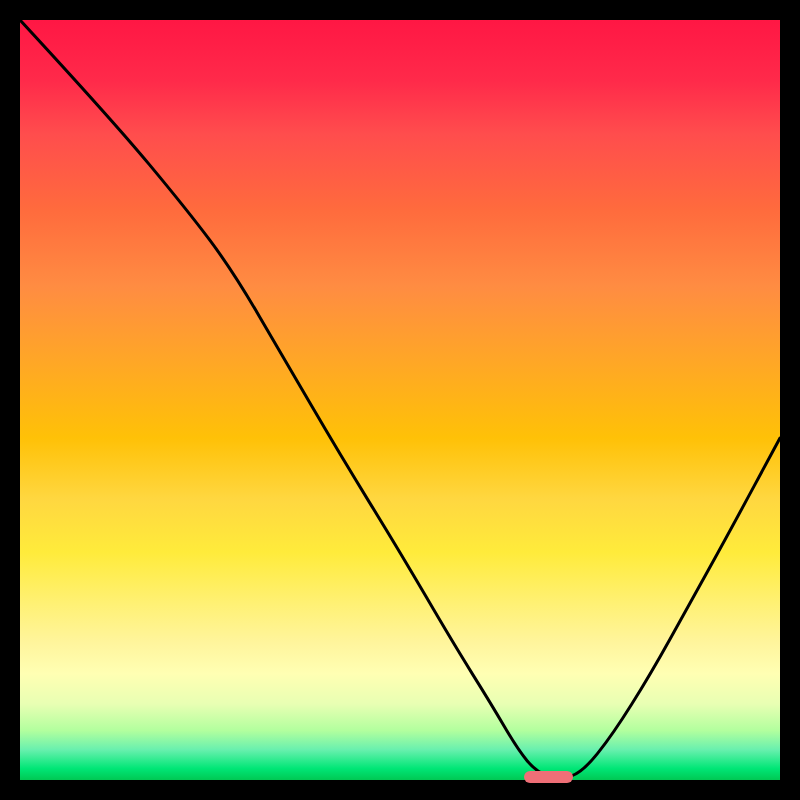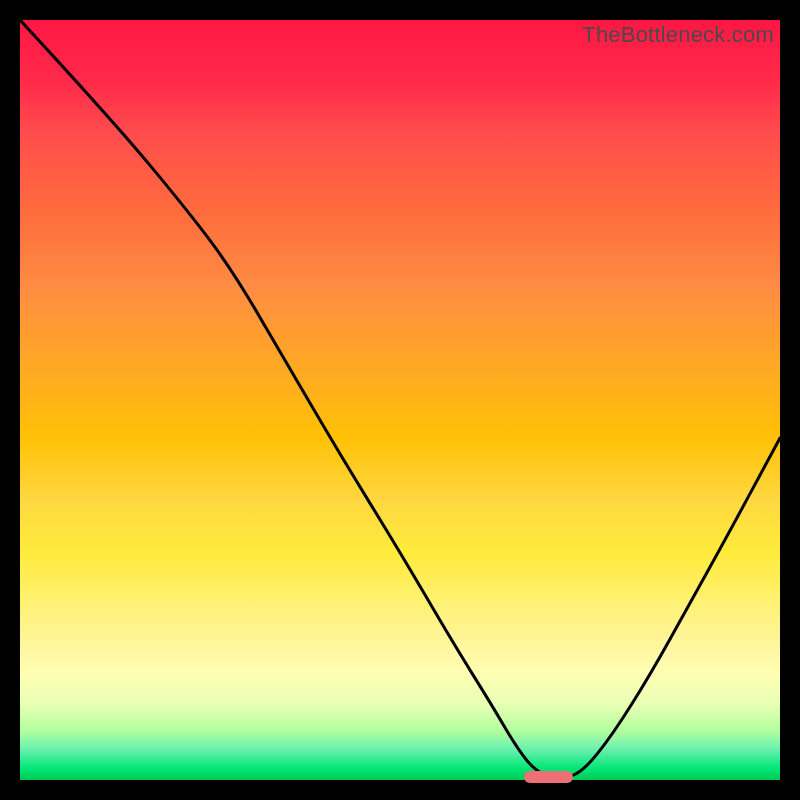--- a/index.html
+++ b/index.html
@@ -75,21 +75,20 @@
     border-radius: 10px;
   }
 </style>
 </head>
 <body>
 
 <div class="chart-container">
   <div class="plot-area">
     <div class="gradient-bg"></div>
 
-    <div class="watermark">TheBottleneck.com</div>
 
     <svg class="curve-svg" viewBox="0 0 760 760" preserveAspectRatio="none">
       <path id="curve-path" d="M 0.0 0.0 Q 91.2 98.8 129.2 144.4 Q 167.2 190.0 190.0 220.4 Q 212.8 250.8 239.4 296.4 Q 266.0 342.0 292.6 387.6 Q 319.2 433.2 349.6 482.6 Q 380.0 532.0 406.6 577.6 Q 433.2 623.2 452.2 653.6 Q 471.2 684.0 484.5 706.8 Q 497.8 729.6 507.3 741.0 Q 516.8 752.4 528.2 756.2 Q 539.6 760.0 551.0 756.2 Q 562.4 752.4 577.6 733.4 Q 592.8 714.4 611.8 684.0 Q 630.8 653.6 649.8 619.4 Q 668.8 585.2 687.8 551.0 Q 706.8 516.8 733.4 467.4 T 760.0 418.0" fill="none" stroke="#000" stroke-width="3" stroke-linejoin="round" stroke-linecap="round"></path>
     </svg>
 
     <div id="min-marker" class="marker" style="left: 503.5px; top: 750.54px; width: 49.4px; height: 12.92px;"></div>
   </div>
 </div>
 
 </body></html>

